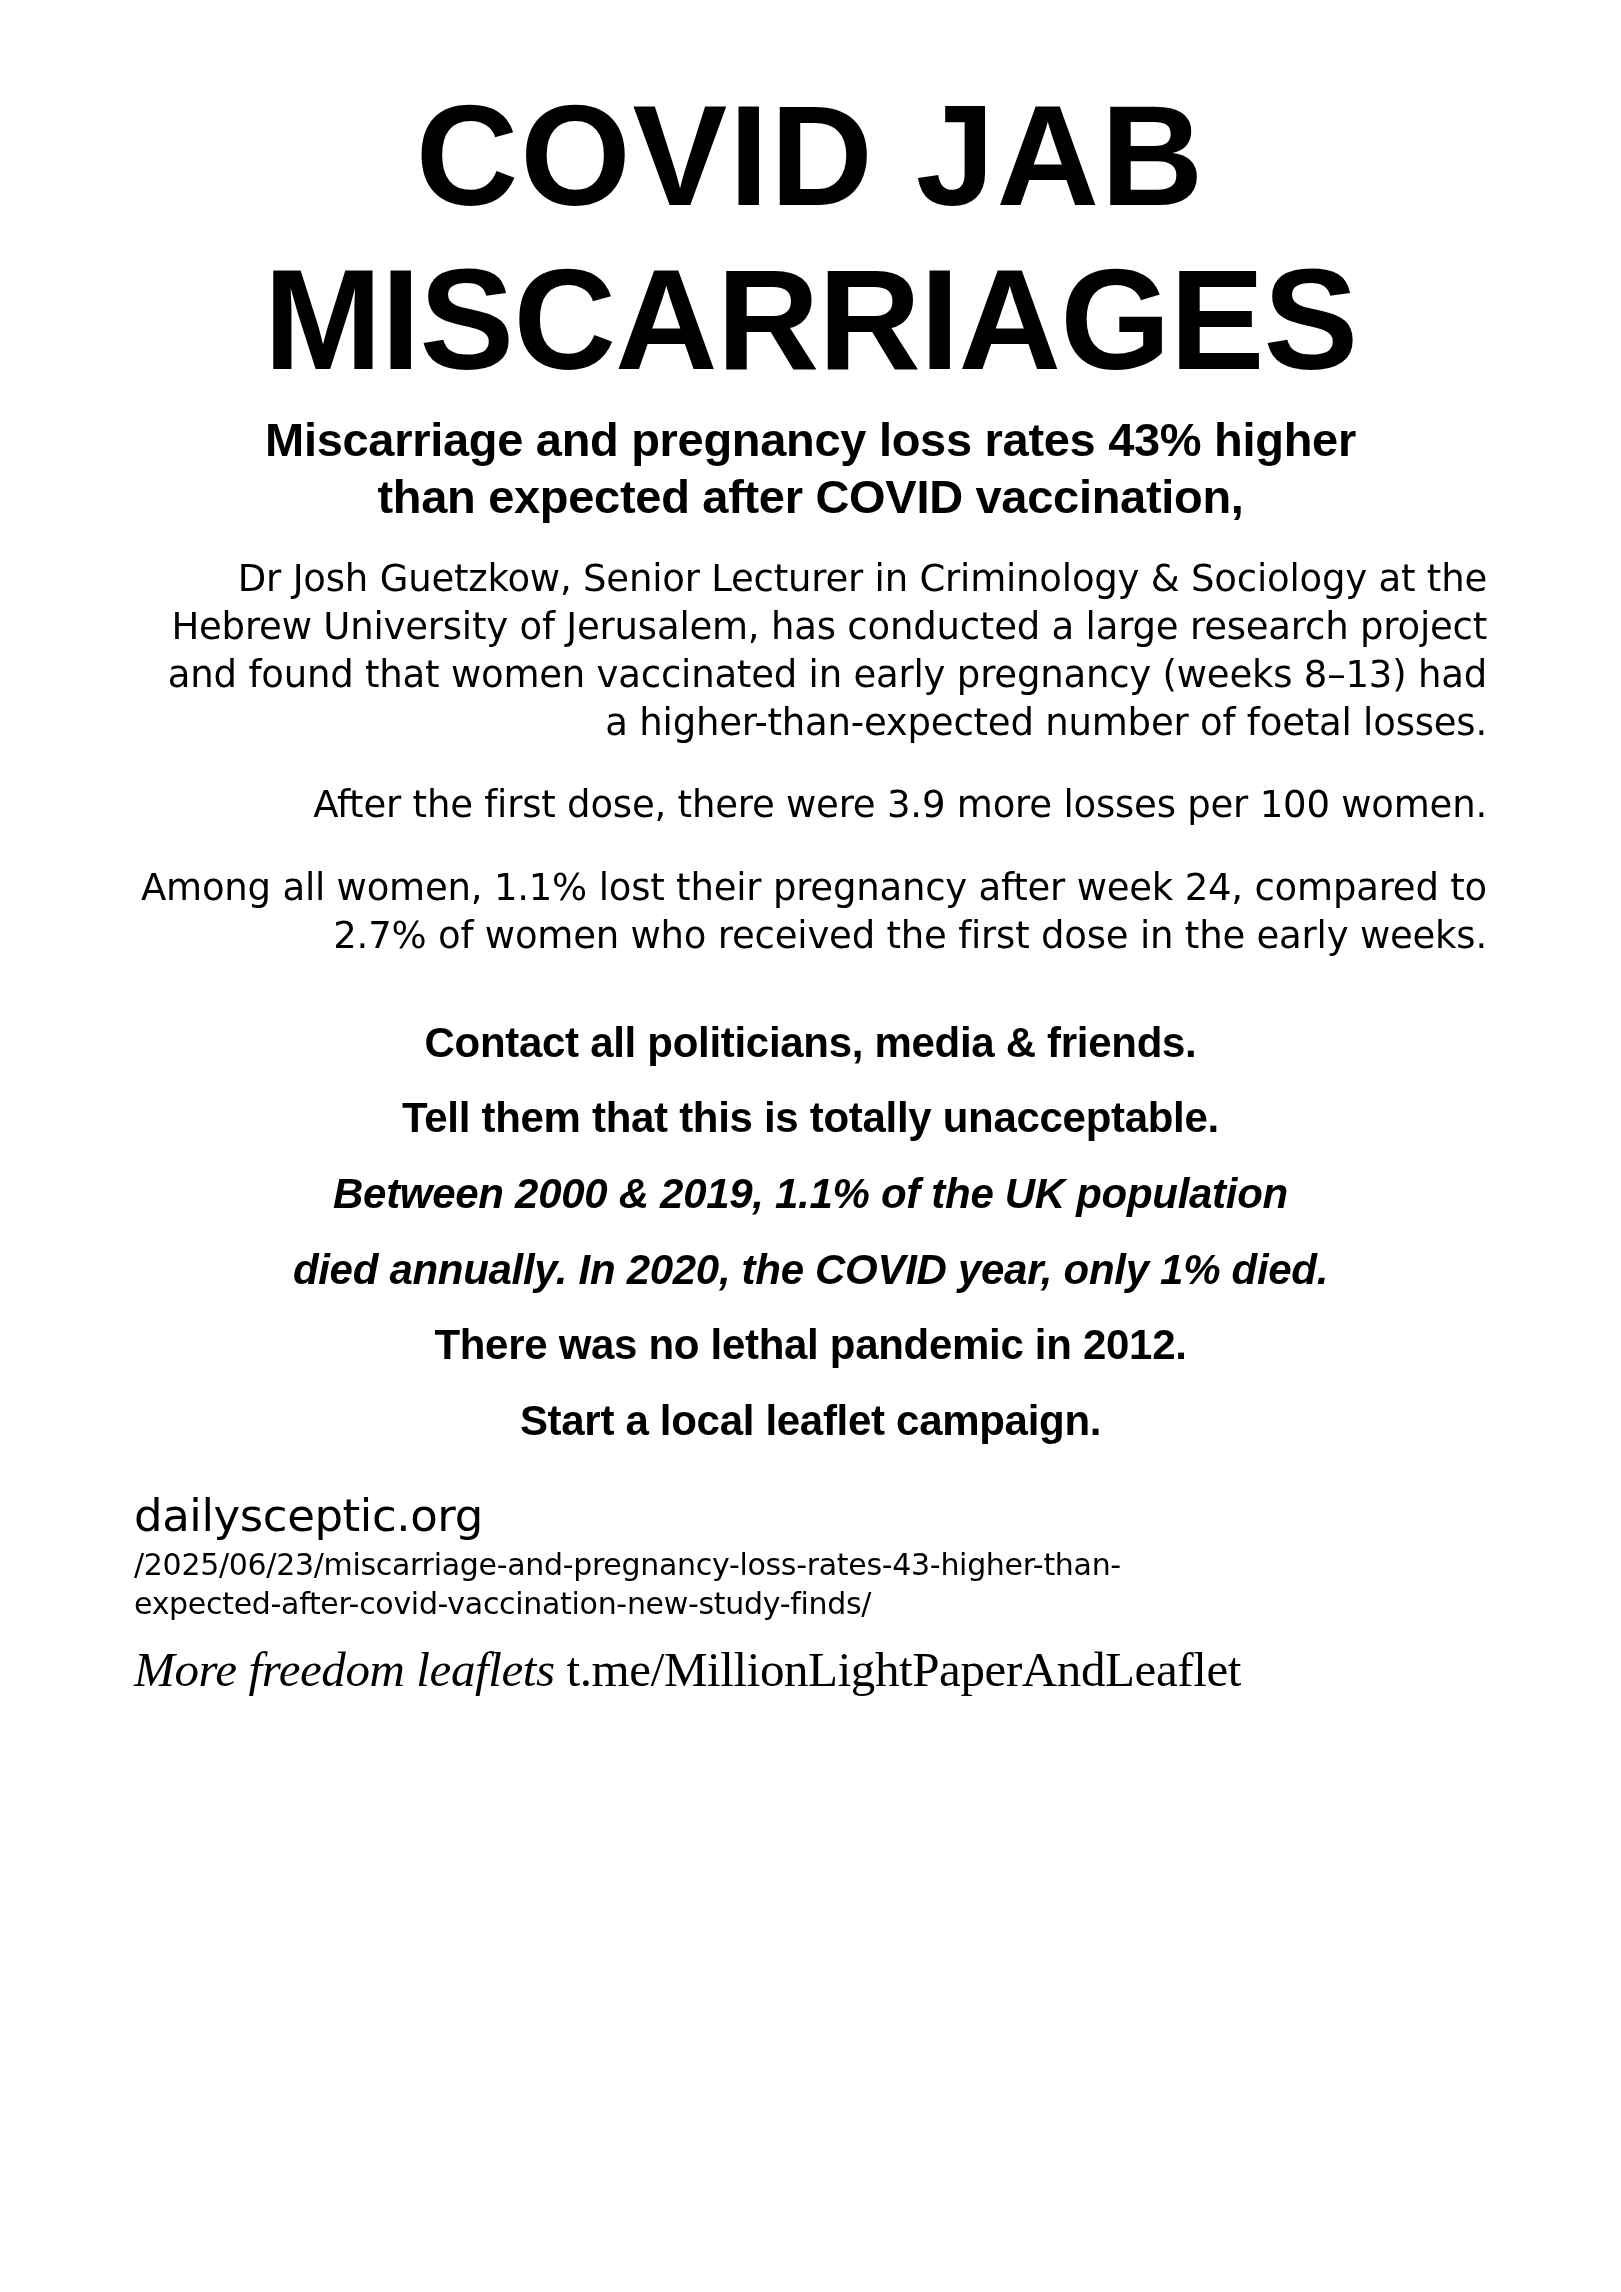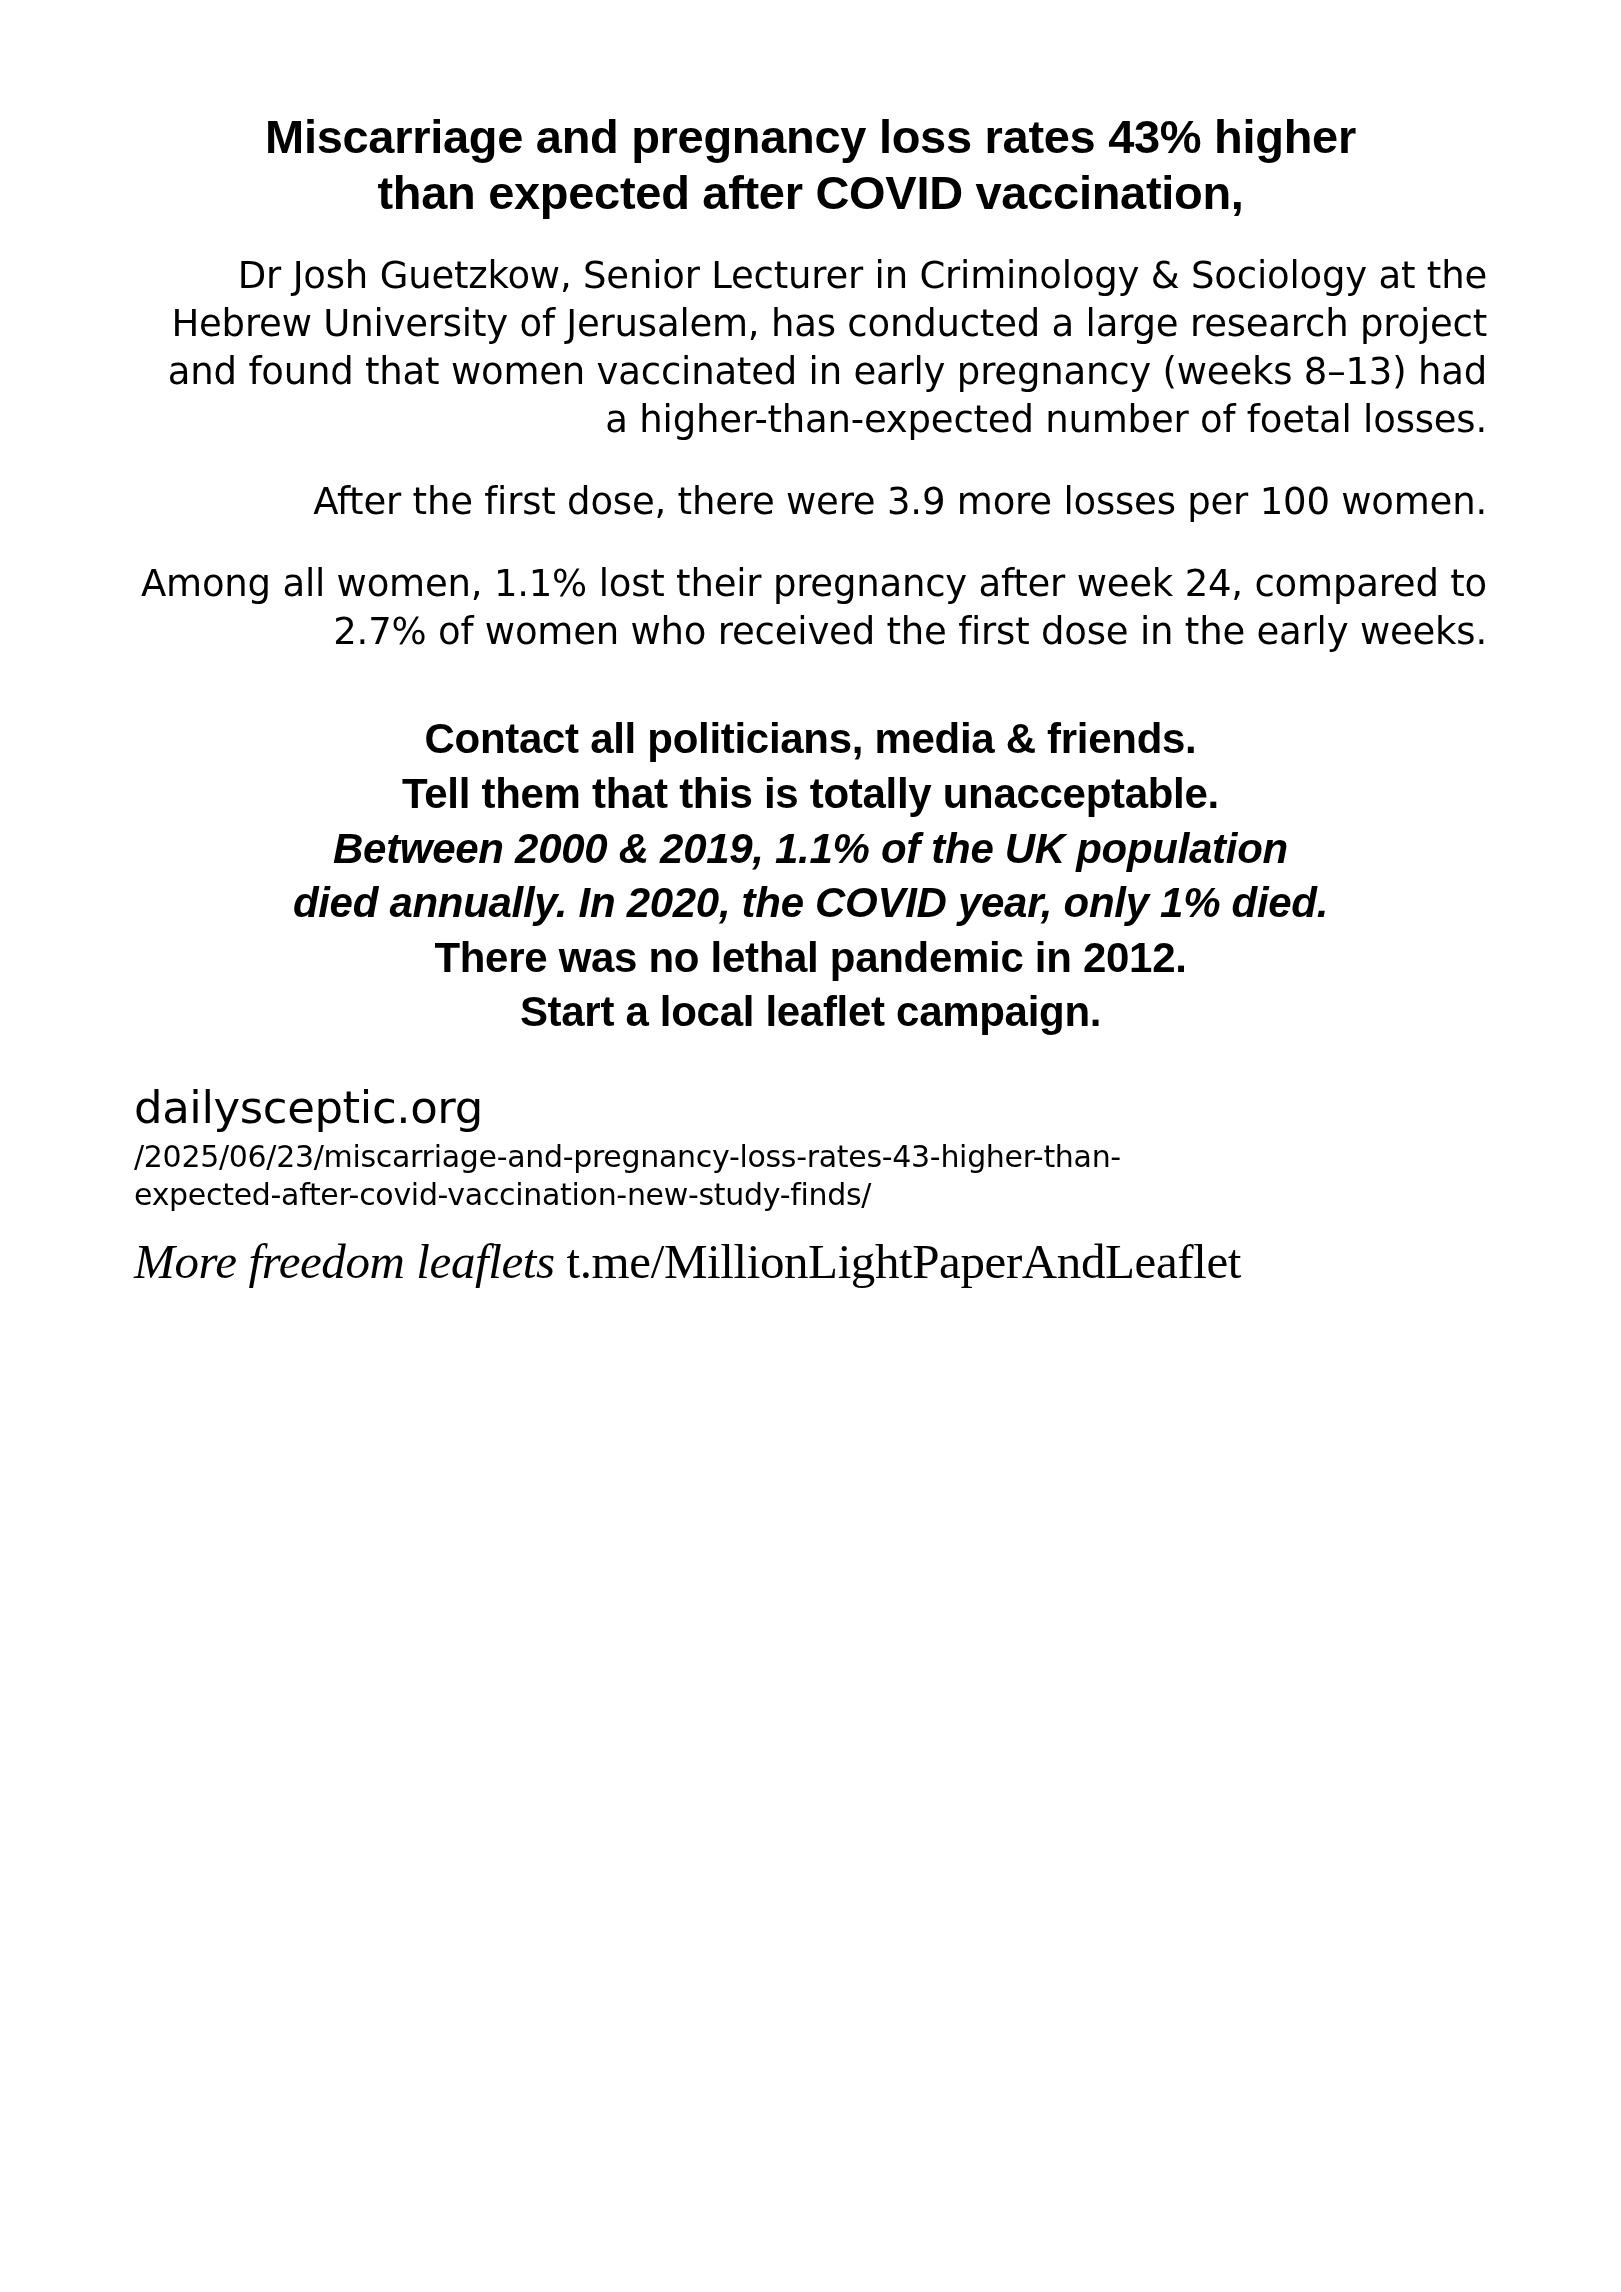--- a/index.html
+++ b/index.html
@@ -75,21 +75,21 @@
   
   .cta {
     margin-top: 56px;
     text-align: center;
     font-family: "Liberation Sans", sans-serif;
     font-weight: 700;
     font-size: 42px;
     line-height: 1.30;
     letter-spacing: -0.3px;
   }
-  .cta span { display: block; }
+  .cta span { display: block; margin-top: 21px; }
   .cta span.italic {
     font-style: italic;
   }
 
   
   .footer {
     margin-top: 43px;
   }
   .site-name {
     font-family: "DejaVu Sans", sans-serif;
@@ -113,20 +113,24 @@
   }
   .more-leaflets .em {
     font-style: italic;
   }
 </style>
 </head>
 <body>
 
 <div class="leaflet">
 
+  <div class="headline">
+    <span class="headline-line-1">COVID JAB</span>
+    <span class="headline-line-2">MISCARRIAGES</span>
+  </div>
 
   <div class="subtitle">
     <span>Miscarriage and pregnancy loss rates 43% higher</span>
     <span>than expected after COVID vaccination,</span>
   </div>
 
   <div class="body-block">
     <p>Dr Josh Guetzkow, Senior Lecturer in Criminology &amp; Sociology at the Hebrew University of Jerusalem, has conducted a large research project and found that women vaccinated in early pregnancy (weeks 8–13) had a higher-than-expected number of foetal losses.</p>
     <p class="indent-slight">After the first dose, there were 3.9 more losses per 100 women.</p>
     <p>Among all women, 1.1% lost their pregnancy after week 24, compared to 2.7% of women who received the first dose in the early weeks.</p>

